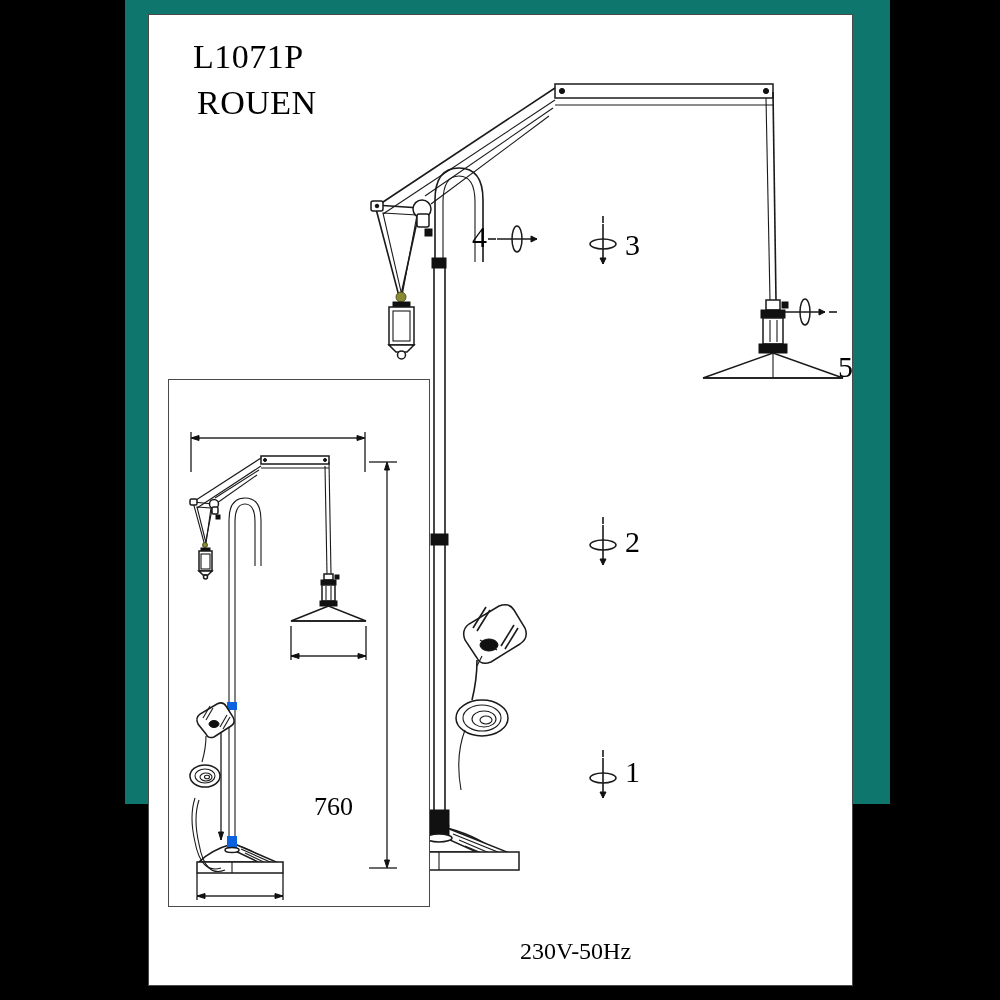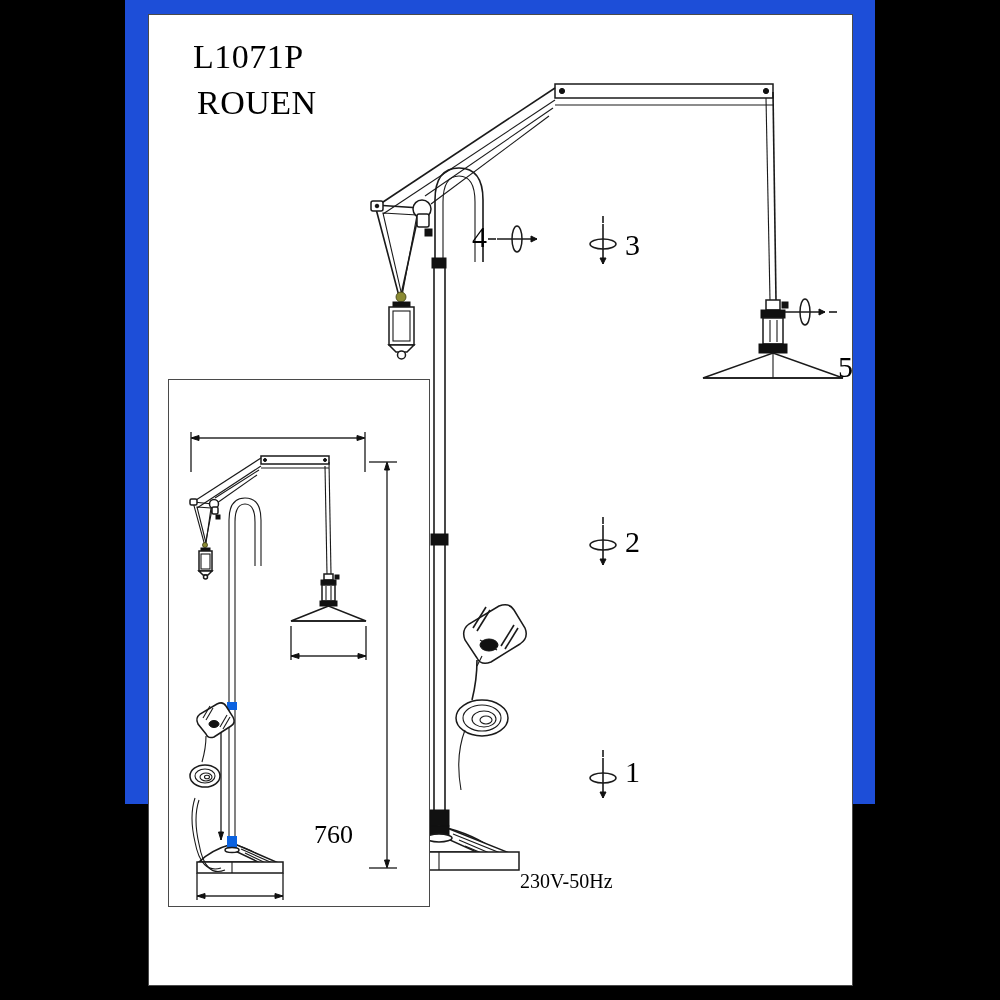--- a/index.html
+++ b/index.html
@@ -1,33 +1,33 @@
 <!DOCTYPE html>
 <html><head>
 <meta charset="utf-8">
 <style>
   html,body{margin:0;padding:0;background:#000;}
   body{width:1000px;height:1000px;overflow:hidden;
        font-family:"Liberation Serif","DejaVu Serif",serif;}
-  #page{position:absolute;left:125px;top:0;width:750px;height:804px;background:#1d4ed8;}
+  #page{position:absolute;left:125px;top:0;width:750px;height:804px;background:#0f766e;padding-left:15px;}
   #frame{position:absolute;left:23px;top:14px;width:705px;height:972px;
          border:1.5px solid #4a4a4a;box-sizing:border-box;background:#fff;}
   .txt{position:absolute;color:#000;white-space:pre;}
   #title-code{left:68px;top:38px;font-size:34px;letter-spacing:.5px;}
   #title-name{left:72px;top:84px;font-size:34px;letter-spacing:.5px;}
-  #spec1{left:395px;top:870px;font-size:20px;}
+  #spec1{left:395px;top:938px;font-size:24px;}
   #spec2{left:395px;top:932px;font-size:26px;}
   .callout-num{font-size:30px;}
   #cn1{left:500px;top:755px;}
   #cn2{left:500px;top:525px;}
   #cn3{left:500px;top:228px;}
   #cn4{left:347px;top:220px;}
   #cn5{left:713px;top:350px;}
   .dim{font-size:26px;}
-  #dim760{left:145px;top:412px;margin-top:28px;}
+  #dim760{left:145px;top:412px;}
   svg{position:absolute;left:0;top:0;}
   .ln{fill:none;stroke:#1a1a1a;stroke-width:1.6;}
   .ln-t{fill:none;stroke:#1a1a1a;stroke-width:1.1;}
   .dimln{fill:none;stroke:#2a2a2a;stroke-width:1.4;}
   .fillw{fill:#fff;stroke:#1a1a1a;stroke-width:1.5;}
   .fillk{fill:#111;stroke:#111;stroke-width:1;}
   .blue{fill:#0b62e0;}
   .olive{fill:#8a8a33;stroke:#3a3a10;stroke-width:.8;}
   #inset{position:absolute;left:43px;top:379px;width:262px;height:528px;
          border:1.5px solid #4a4a4a;box-sizing:border-box;background:#fff;}

